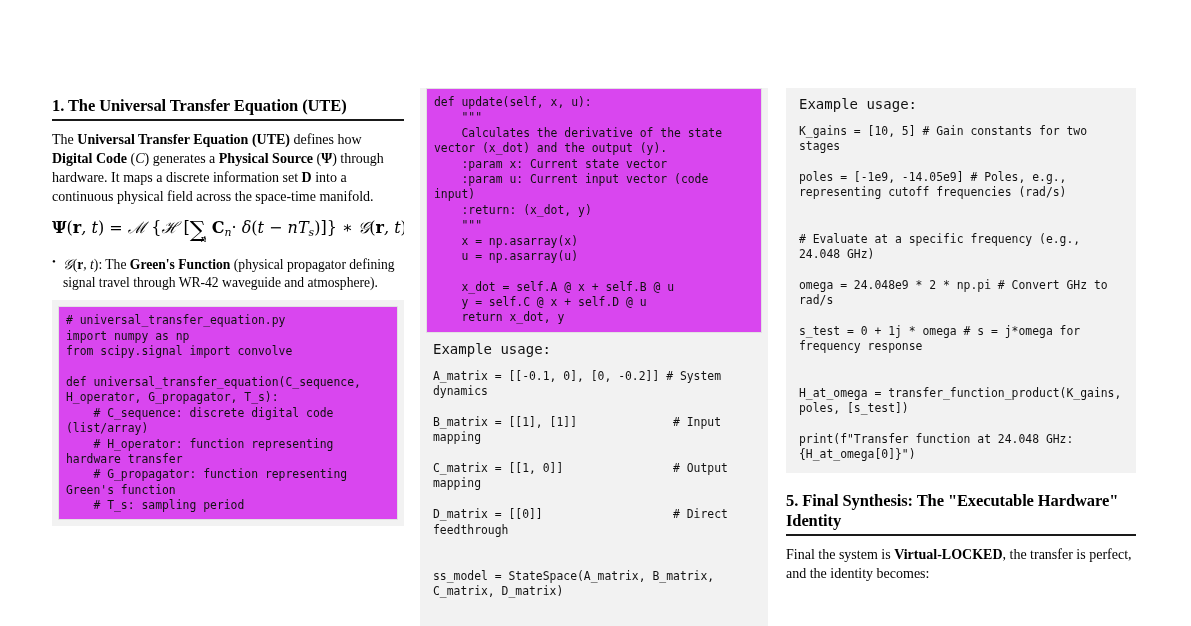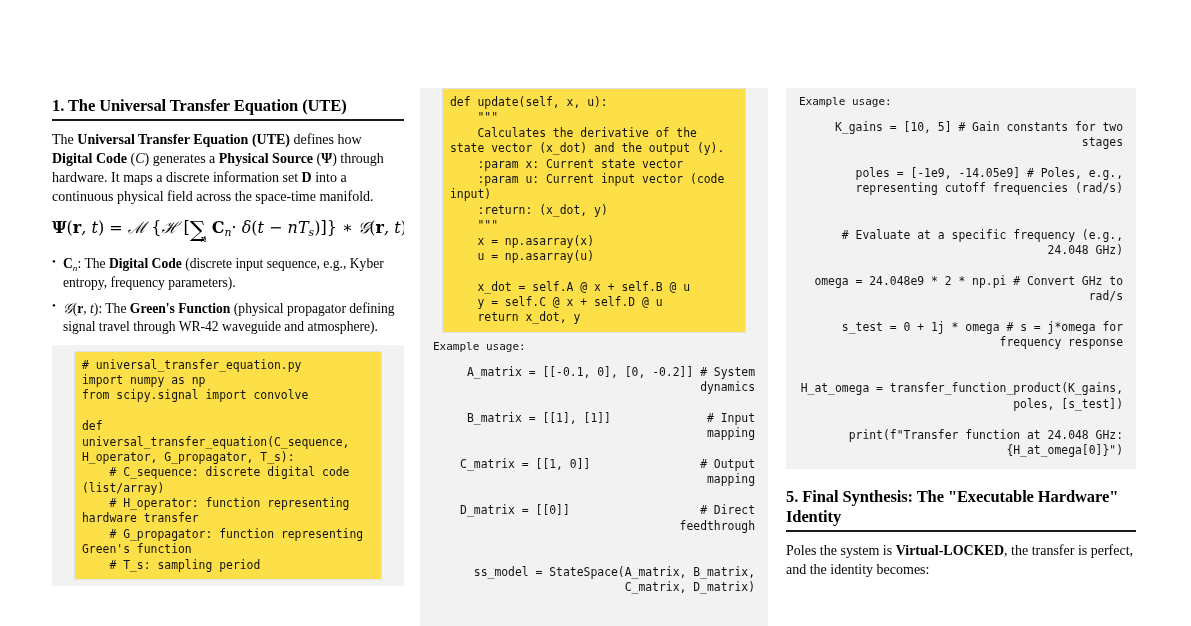--- a/index.html
+++ b/index.html
@@ -110,39 +110,38 @@
   .code-wrap {
     background: #f2f2f2;
     padding: 6px 0 6px 0;
     margin: 0;
   }
   .code-wrap.top-clip { padding-top: 0; }
   pre.code {
     font-family: "DejaVu Sans Mono", "Liberation Mono", monospace;
     font-size: 11.4px;
     line-height: 1.35;
-    background: #fde047;
+    background: #d946ef;
     border: 1px solid #e2e2e2;
-    margin: 0 22px;
+    margin: 0 6px;
     padding: 6px 7px;
     white-space: pre-wrap;
     word-break: break-word;
     color: #111111;
     overflow: hidden;
   }
   pre.code.noborder {
     border: none;
     background: transparent;
     padding: 5px 7px;
     margin: 0 6px;
-    text-align: right;
   }
   .code-caption {
     font-family: "DejaVu Sans Mono", "Liberation Mono", monospace;
-    font-size: 11px;
+    font-size: 14px;
     line-height: 1.35;
     padding: 7px 13px 5px 13px;
     color: #111111;
     background: transparent;
   }
 
   
   .clip-bottom { margin-bottom: 0; }
 </style>
 </head>
@@ -162,21 +161,20 @@
       <span class="mcal">ℳ</span> {<span class="mcal">ℋ</span>
       [<span class="bigop">∑</span><span class="sub-under">n</span>
       <span class="mbf">C</span><span class="msub">n</span>·
       <span class="mi">δ</span>(<span class="mi">t</span> −
       <span class="mi">nT</span><span class="msub">s</span>)]} ∗
       <span class="mcal">𝒢</span>(<span class="mbf">r</span><span class="mi">, t</span>)
     </div>
 
     <ul class="defs">
 
-      <li><span class="mbf">C</span><span class="msub">n</span><span>: The </span><b>Digital Code</b><span> (discrete input sequence, e.g., Kyber entropy, frequency parameters).</span></li>
 
 
 
       <li><span class="mcal">𝒢</span>(<span class="mbf">r</span><span class="mi">, t</span>)<span>: The </span><b>Green's Function</b><span> (physical propagator defining signal travel through WR-42 waveguide and atmosphere).</span></li>
 
     </ul>
 
     <div class="code-wrap clip-bottom">
       <pre class="code"># universal_transfer_equation.py
 import numpy as np
@@ -248,17 +246,17 @@
 H_at_omega = transfer_function_product(K_gains, poles, [s_test])
 
 print(f"Transfer function at 24.048 GHz: {H_at_omega[0]}")</pre>
     </div>
 
     <div style="height:10px"></div>
 
     <h2 class="section-heading">5. Final Synthesis: The "Executable Hardware" Identity</h2>
     <hr class="heading-rule">
 
-    <p class="prose"><span>Poles the system is </span><b>Virtual-LOCKED</b><span>, the transfer is perfect, and the identity becomes:</span></p>
+    <p class="prose"><span>Final the system is </span><b>Virtual-LOCKED</b><span>, the transfer is perfect, and the identity becomes:</span></p>
 
   </div>
 
 </div>
 
 </body></html>

